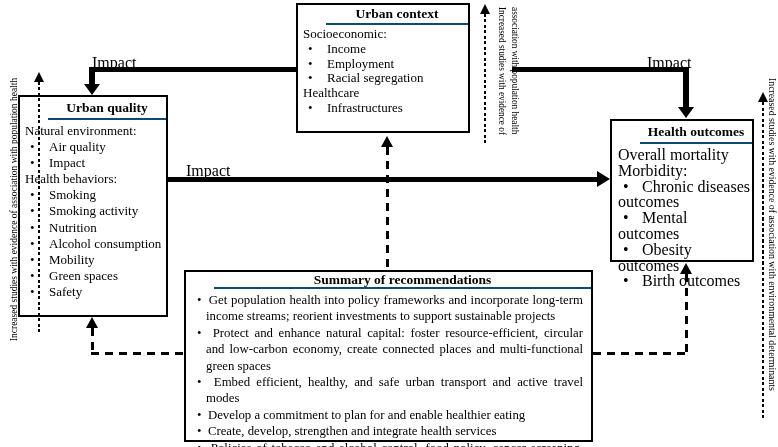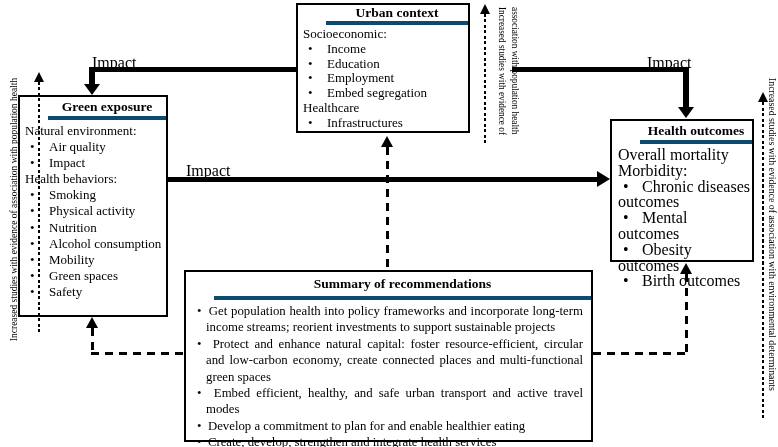--- a/index.html
+++ b/index.html
@@ -1,21 +1,21 @@
 <!DOCTYPE html>
 <html><head>
 <meta charset="utf-8">
 <style>
   html,body{margin:0;padding:0;background:#fff;}
   #canvas{
     position:relative;width:778px;height:447px;background:#fff;
     font-family:"Liberation Serif","DejaVu Serif",serif;color:#000;overflow:hidden;
   }
   .box{position:absolute;border:2px solid #000;background:#fff;box-sizing:border-box;}
-  .box-title{border-bottom:4px solid #0c4a6e;font-weight:700;text-align:left;
+  .box-title{border-bottom:2px solid #0c4a6e;font-weight:700;text-align:left;
     display:flex;align-items:center;justify-content:center;box-sizing:border-box;margin-left:28px;}
   .box-body{box-sizing:border-box;}
   .li{display:block;}
   .li-b::before{content:"\2022";display:inline-block;width:24px;padding-left:5px;box-sizing:border-box;}
   .sum-item{padding-left:13px;text-indent:-9px;text-align:justify;}
   .sum-item::before{content:"\2022\00a0\00a0";}
   .hline{position:absolute;background:#000;height:5px;}
   .vline{position:absolute;background:#000;width:6px;}
   .dash-v{position:absolute;width:3px;background:repeating-linear-gradient(to bottom,#000 0 8px,transparent 8px 14px);}
   .dash-h{position:absolute;height:3px;background:repeating-linear-gradient(to right,#000 0 8px,transparent 8px 14px);}
@@ -31,37 +31,36 @@
 </head>
 <body>
 
 <div id="canvas">
 
   <div class="box" style="left:296px;top:3px;width:174px;height:130px;">
     <div class="box-title" style="height:20px;font-size:13.5px;">Urban context</div>
     <div class="box-body" style="padding:2px 2px 0 5px;font-size:13px;line-height:14.8px;">
       <span class="li">Socioeconomic:</span>
       <span class="li li-b">Income</span>
-      <span class="li li-b">Education</span>
       <span class="li li-b">Employment</span>
-      <span class="li li-b">Embed segregation</span>
+      <span class="li li-b">Racial segregation</span>
       <span class="li">Healthcare</span>
       <span class="li li-b">Infrastructures</span>
     </div>
   </div>
 
   <div class="box" style="left:18px;top:95px;width:150px;height:222px;">
-    <div class="box-title" style="height:23px;font-size:13.5px;">Green exposure</div>
+    <div class="box-title" style="height:23px;font-size:13.5px;">Urban quality</div>
     <div class="box-body" style="padding:3px 2px 0 5px;font-size:13px;line-height:16.1px;">
       <span class="li">Natural environment:</span>
       <span class="li li-b">Air quality</span>
       <span class="li li-b">Impact</span>
       <span class="li">Health behaviors:</span>
       <span class="li li-b">Smoking</span>
-      <span class="li li-b">Physical activity</span>
+      <span class="li li-b">Smoking activity</span>
       <span class="li li-b">Nutrition</span>
       <span class="li li-b">Alcohol consumption</span>
       <span class="li li-b">Mobility</span>
       <span class="li li-b">Green spaces</span>
       <span class="li li-b">Safety</span>
     </div>
   </div>
 
   <div class="box" style="left:610px;top:119px;width:144px;height:143px;">
     <div class="box-title" style="height:23px;font-size:13.5px;">Health outcomes</div>
@@ -69,21 +68,21 @@
       <span class="li">Overall mortality</span>
       <span class="li">Morbidity:</span>
       <span class="li li-b">Chronic diseases outcomes</span>
       <span class="li li-b">Mental outcomes</span>
       <span class="li li-b">Obesity outcomes</span>
       <span class="li li-b">Birth outcomes</span>
     </div>
   </div>
 
   <div class="box" style="left:184px;top:270px;width:409px;height:172px;">
-    <div class="box-title" style="height:28px;font-size:13.5px;">Summary of recommendations</div>
+    <div class="box-title" style="height:17px;font-size:13.5px;">Summary of recommendations</div>
     <div class="box-body" style="padding:3px 8px 0 7px;font-size:12.8px;line-height:16.4px;">
       <div class="sum-item">Get population health into policy frameworks and incorporate long-term income streams; reorient investments to support sustainable projects</div>
       <div class="sum-item">Protect and enhance natural capital: foster resource-efficient, circular and low-carbon economy, create connected places and multi-functional green spaces</div>
       <div class="sum-item">Embed efficient, healthy, and safe urban transport and active travel modes</div>
       <div class="sum-item">Develop a commitment to plan for and enable healthier eating</div>
       <div class="sum-item">Create, develop, strengthen and integrate health services</div>
       <div class="sum-item">Policies of tobacco and alcohol control, food policy, cancer screening, road traffic safety, and air pollution control</div>
     </div>
   </div>
 

